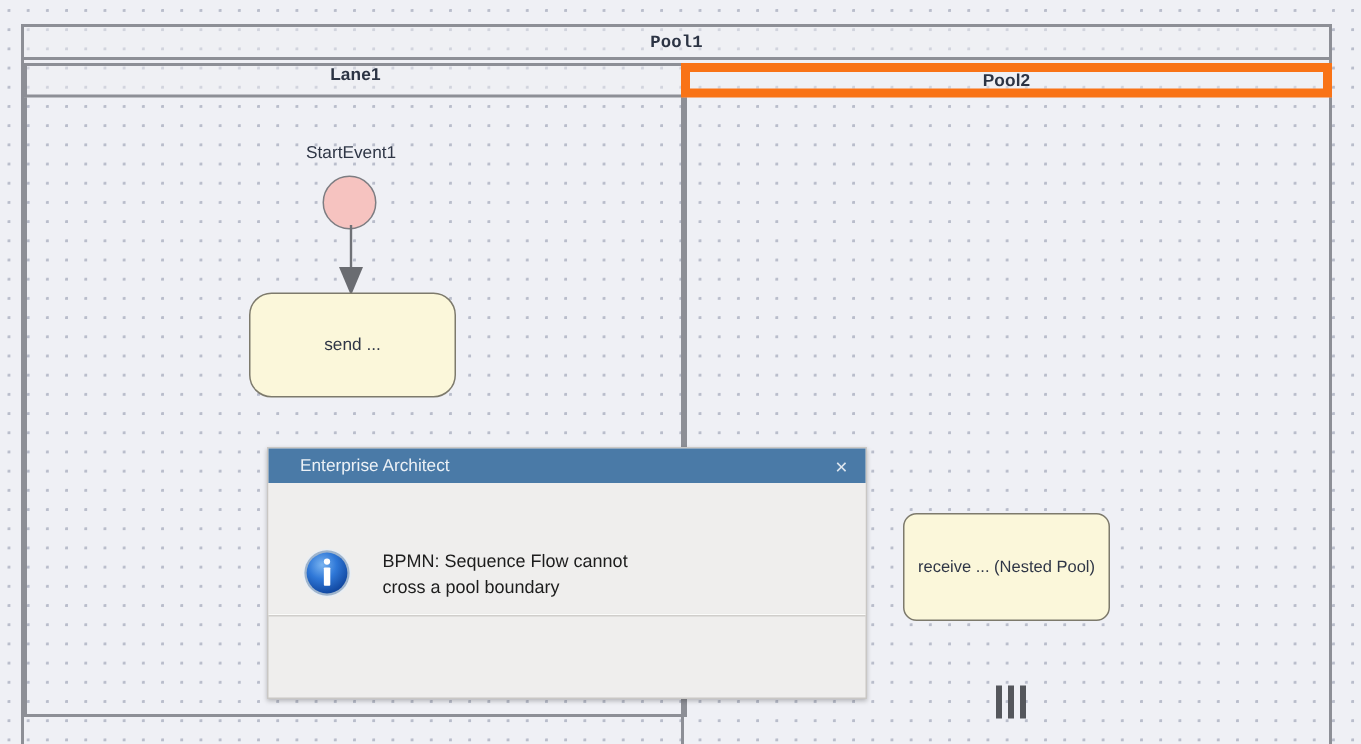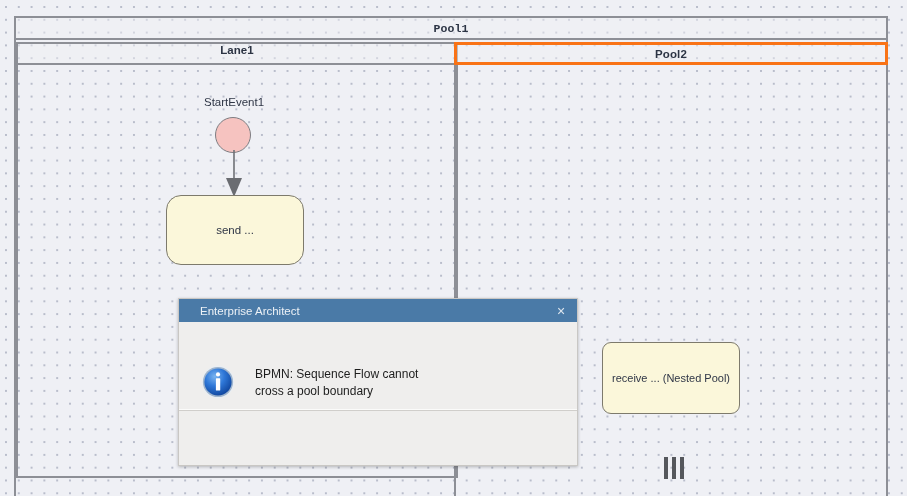--- a/index.html
+++ b/index.html
@@ -36,21 +36,21 @@
     border:2px solid #8d8f96;box-sizing:border-box;
     display:flex;align-items:flex-start;justify-content:center;
     background:rgba(239,240,245,0.45);
   }
   .pool-nested{
     position:absolute;left:454px;top:42px;width:434px;height:466px;
     border:2px solid #8d8f96;box-sizing:border-box;
   }
   .pool-nested-header{
     position:absolute;left:454px;top:42px;width:434px;height:23px;
-    border:3px solid #f97316;box-sizing:border-box;
+    border:6px solid #f97316;box-sizing:border-box;
     display:flex;align-items:center;justify-content:center;
     background:rgba(239,240,245,0.45);
   }
   .band-label{
     font-size:11.5px;color:#2c3444;font-weight:bold;
     letter-spacing:0.1px;white-space:nowrap;
   }
 
   
   .node-label{

